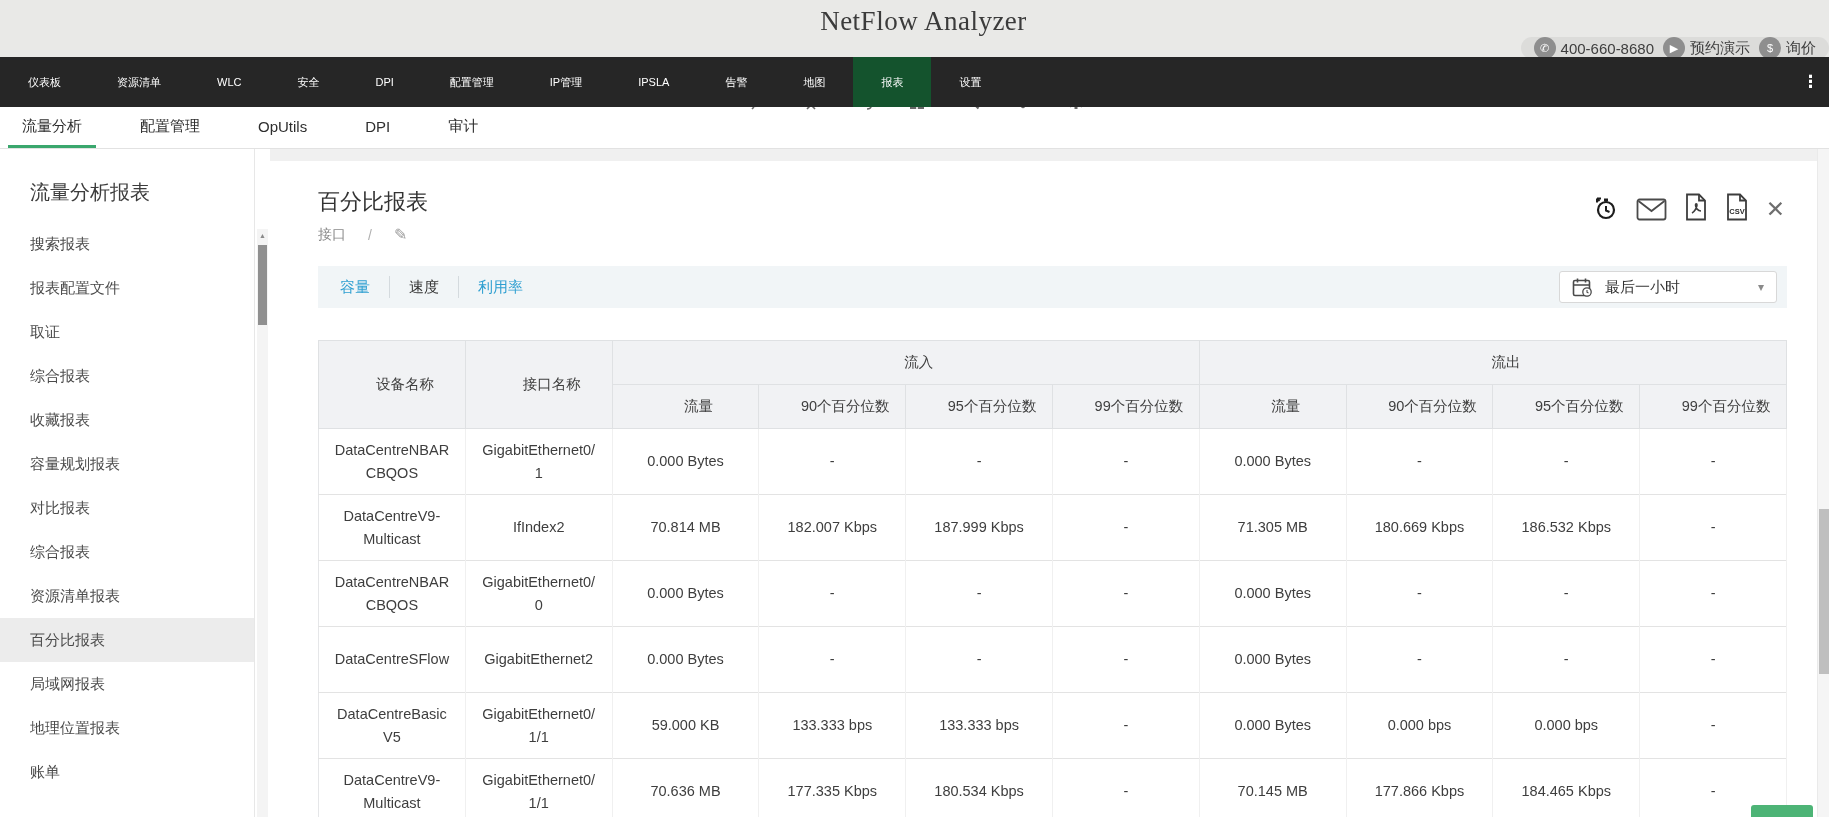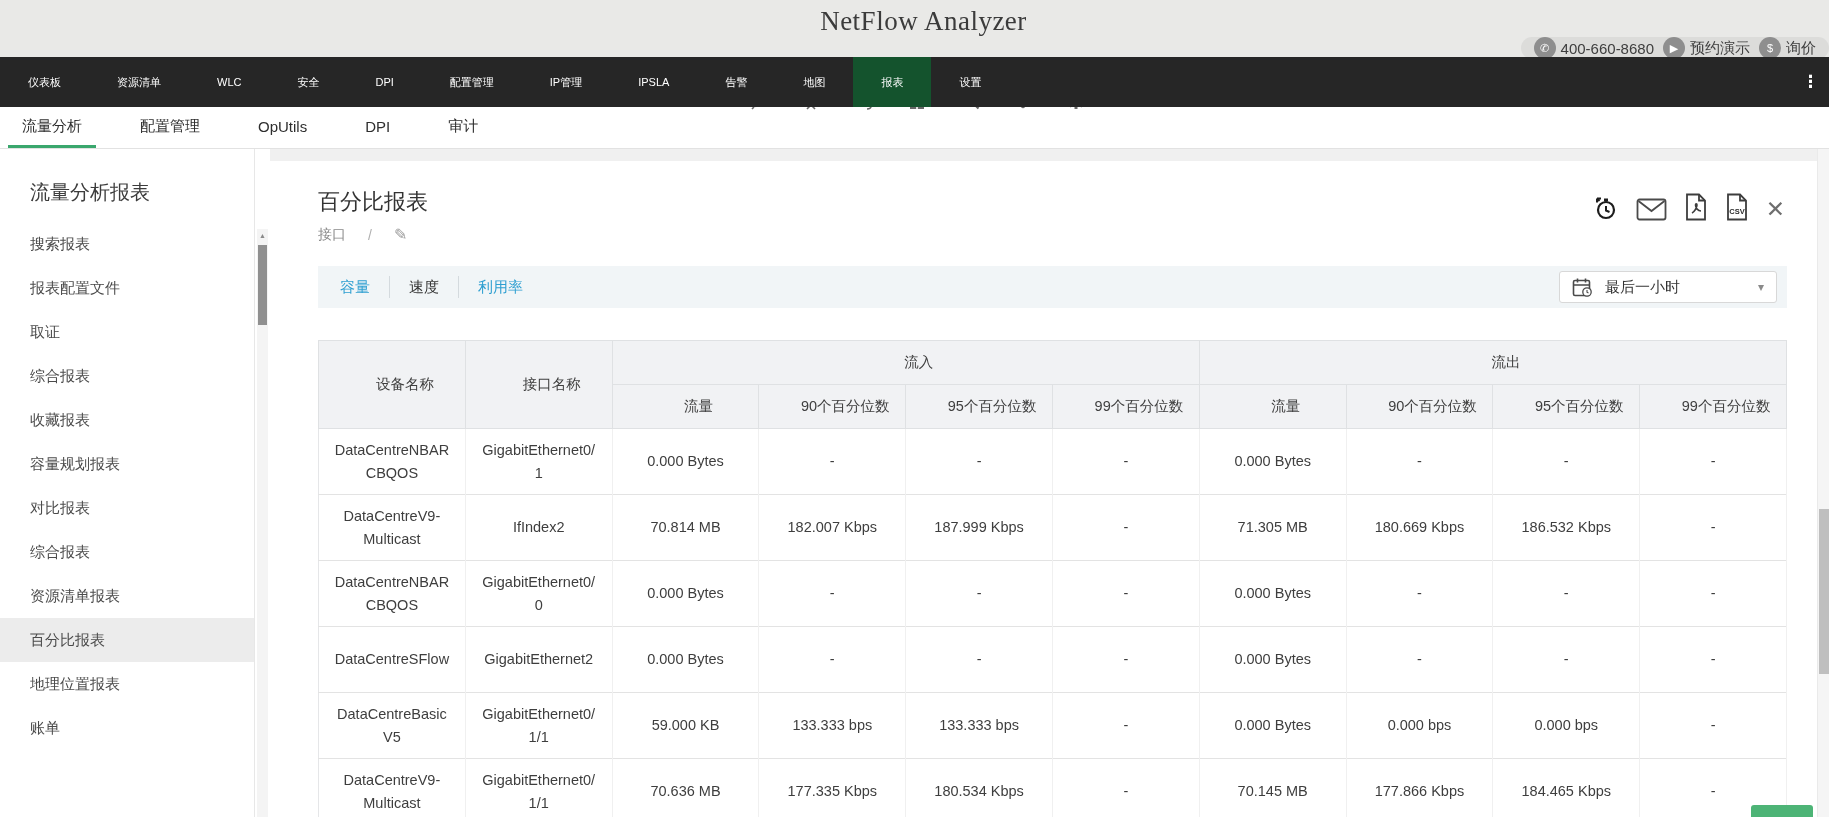--- a/index.html
+++ b/index.html
@@ -211,20 +211,21 @@
     <div class="side-item">搜索报表</div>
     <div class="side-item">报表配置文件</div>
     <div class="side-item">取证</div>
     <div class="side-item">综合报表</div>
     <div class="side-item">收藏报表</div>
     <div class="side-item">容量规划报表</div>
     <div class="side-item">对比报表</div>
     <div class="side-item">综合报表</div>
     <div class="side-item">资源清单报表</div>
     <div class="side-item active">百分比报表</div>
+    <div class="side-item">局域网报表</div>
     <div class="side-item">地理位置报表</div>
     <div class="side-item">账单</div>
   </div>
 
   <div class="side-scroll">
     <div class="track">
       <div class="up">▲</div>
       <div class="thumb"></div>
     </div>
   </div>

